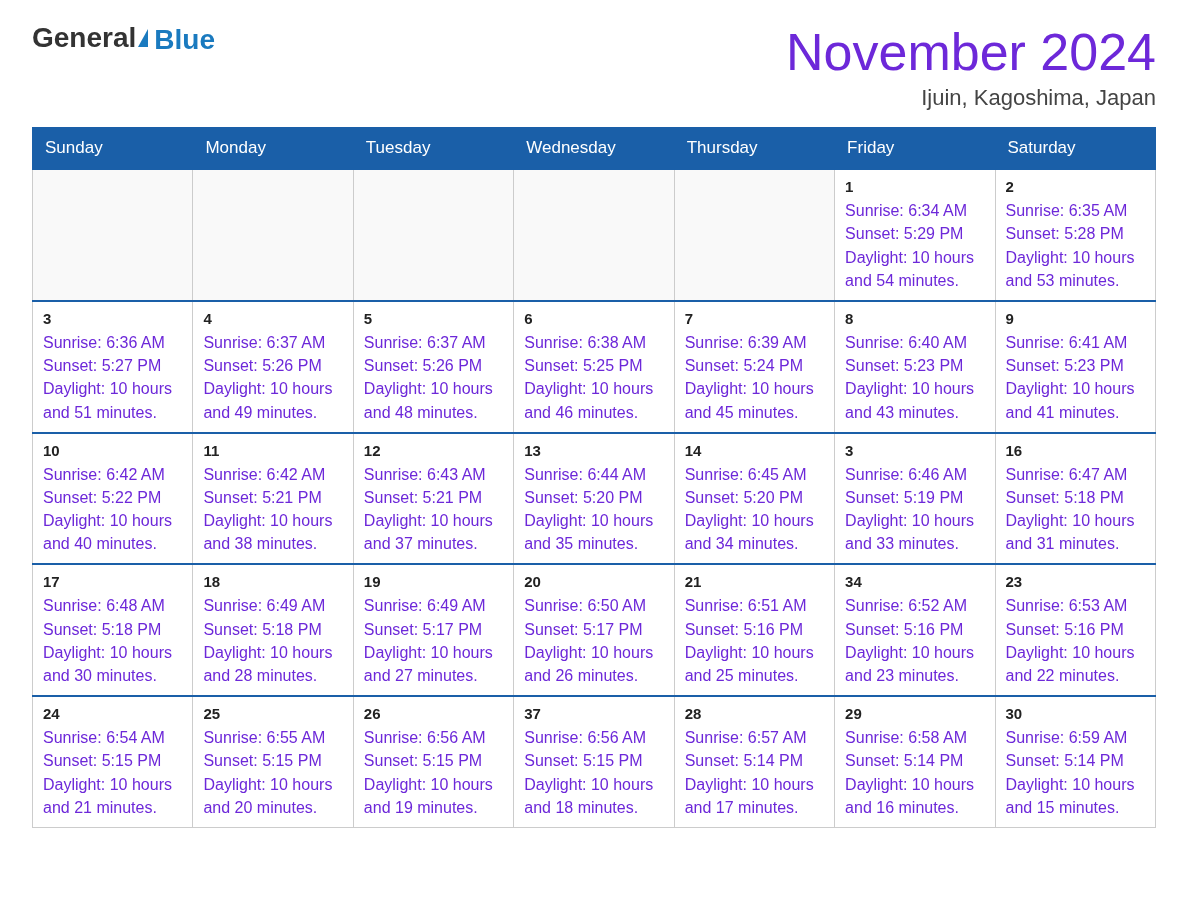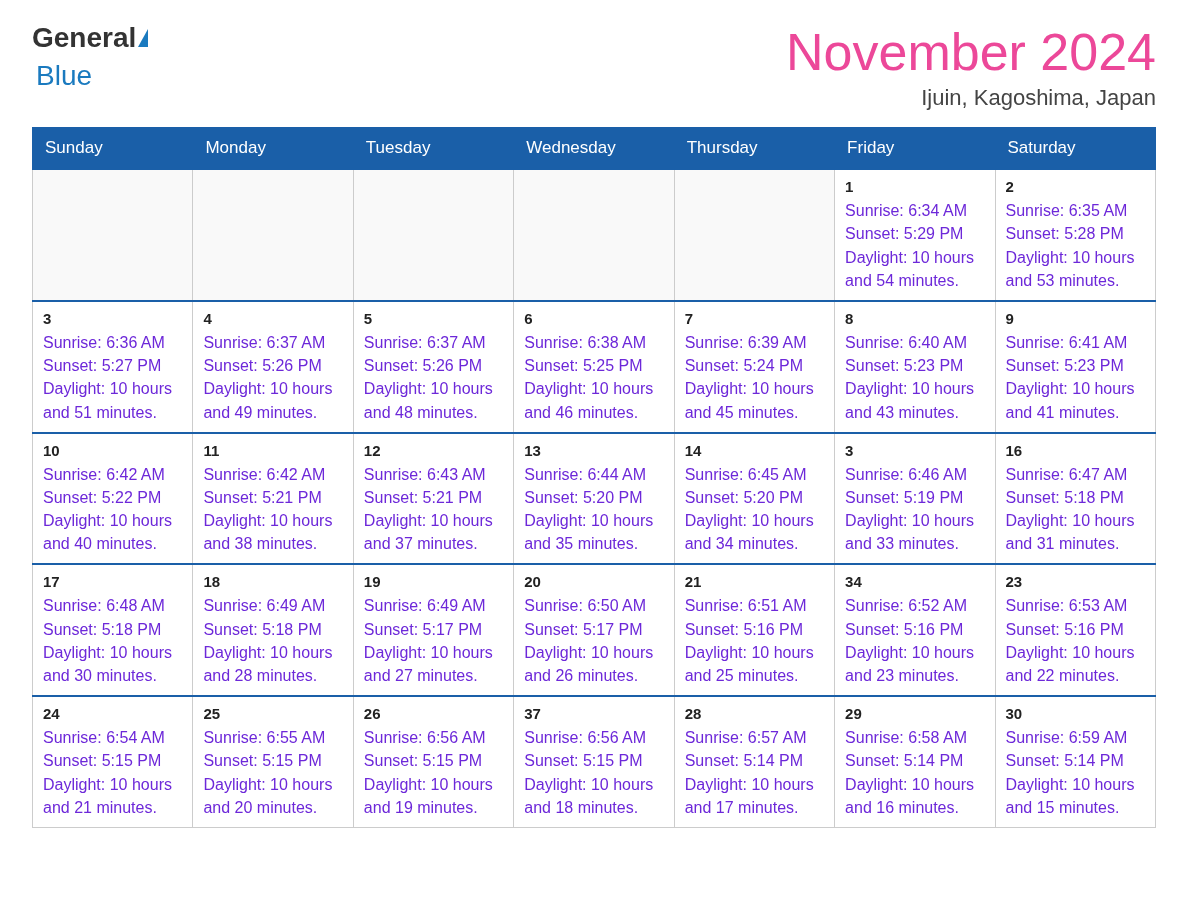--- a/index.html
+++ b/index.html
@@ -11,23 +11,21 @@
       min-height: 918px;
     }
     .header {
       display: flex;
       justify-content: space-between;
       align-items: flex-start;
       margin-bottom: 16px;
     }
     .logo {
       display: flex;
-      flex-direction: column;
       align-items: flex-start;
-      gap: 8px;
     }
     .logo-text {
       display: flex;
       align-items: center;
       font-size: 28px;
       font-weight: bold;
       color: #333;
       line-height: 1;
     }
     .logo-general { color: #333; }
@@ -35,29 +33,29 @@
       width: 0;
       height: 0;
       border-left: 10px solid transparent;
       border-bottom: 18px solid #1a7abf;
       margin: 0 2px;
       display: inline-block;
     }
     .logo-blue {
       color: #1a7abf;
       font-size: 28px;
-      font-weight: normal;
+      font-weight: bold;
     }
     .title-section {
       text-align: right;
     }
     .calendar-title {
       font-size: 52px;
       font-weight: normal;
-      color: #ec4899;
+      color: #6d28d9;
       line-height: 1.1;
     }
     .calendar-subtitle {
       font-size: 22px;
       color: #444;
       margin-top: 4px;
     }
     .calendar {
       width: 100%;
       border-collapse: collapse;

